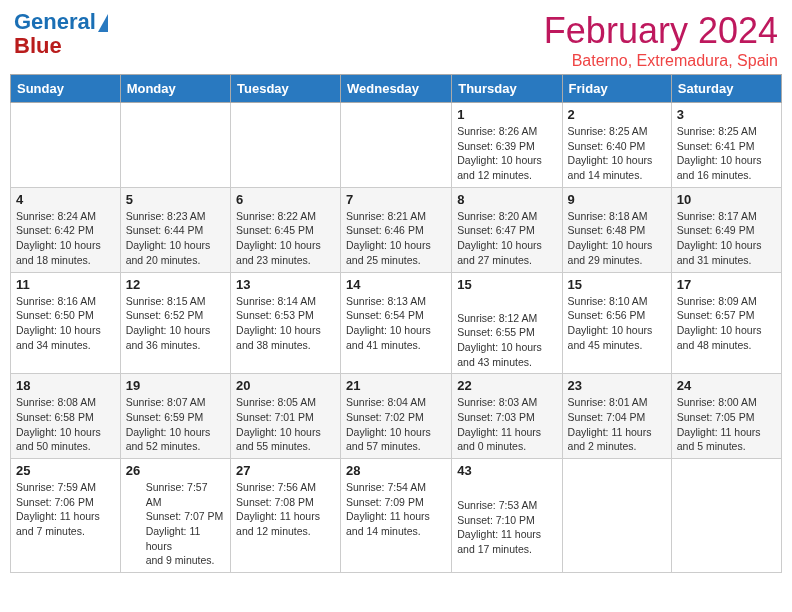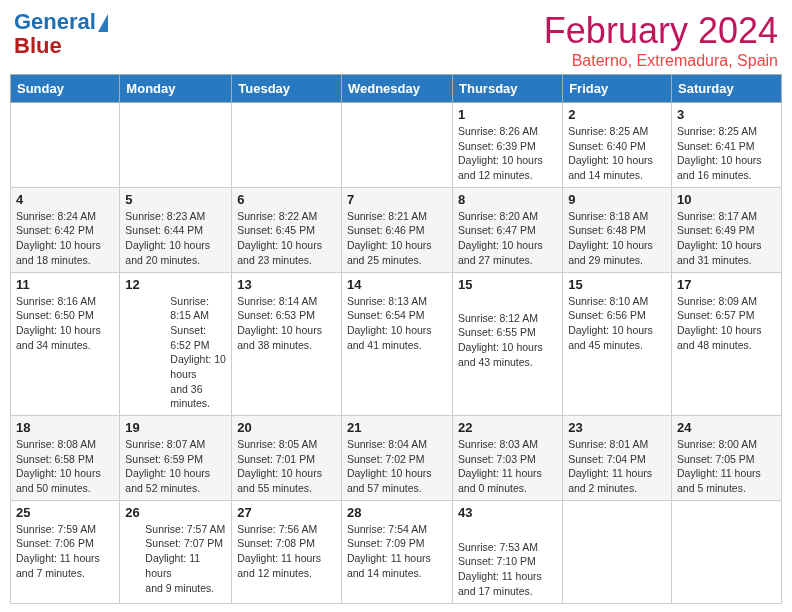--- a/index.html
+++ b/index.html
@@ -196,21 +196,21 @@
       <tr>
         <td>
           <span class="day-num">11</span>
           <div class="day-info" style="white-space: pre-line;">Sunrise: 8:16 AM
 Sunset: 6:50 PM
 Daylight: 10 hours
 and 34 minutes.</div>
         </td>
         <td>
           <span class="day-num">12</span>
-          <div class="day-info" style="white-space: pre-line; margin-left: 45px;">Sunrise: 8:15 AM
+          <div class="day-info" style="white-space: pre-line;">Sunrise: 8:15 AM
 Sunset: 6:52 PM
 Daylight: 10 hours
 and 36 minutes.</div>
         </td>
         <td>
           <span class="day-num">13</span>
           <div class="day-info" style="white-space: pre-line;">Sunrise: 8:14 AM
 Sunset: 6:53 PM
 Daylight: 10 hours
 and 38 minutes.</div>

